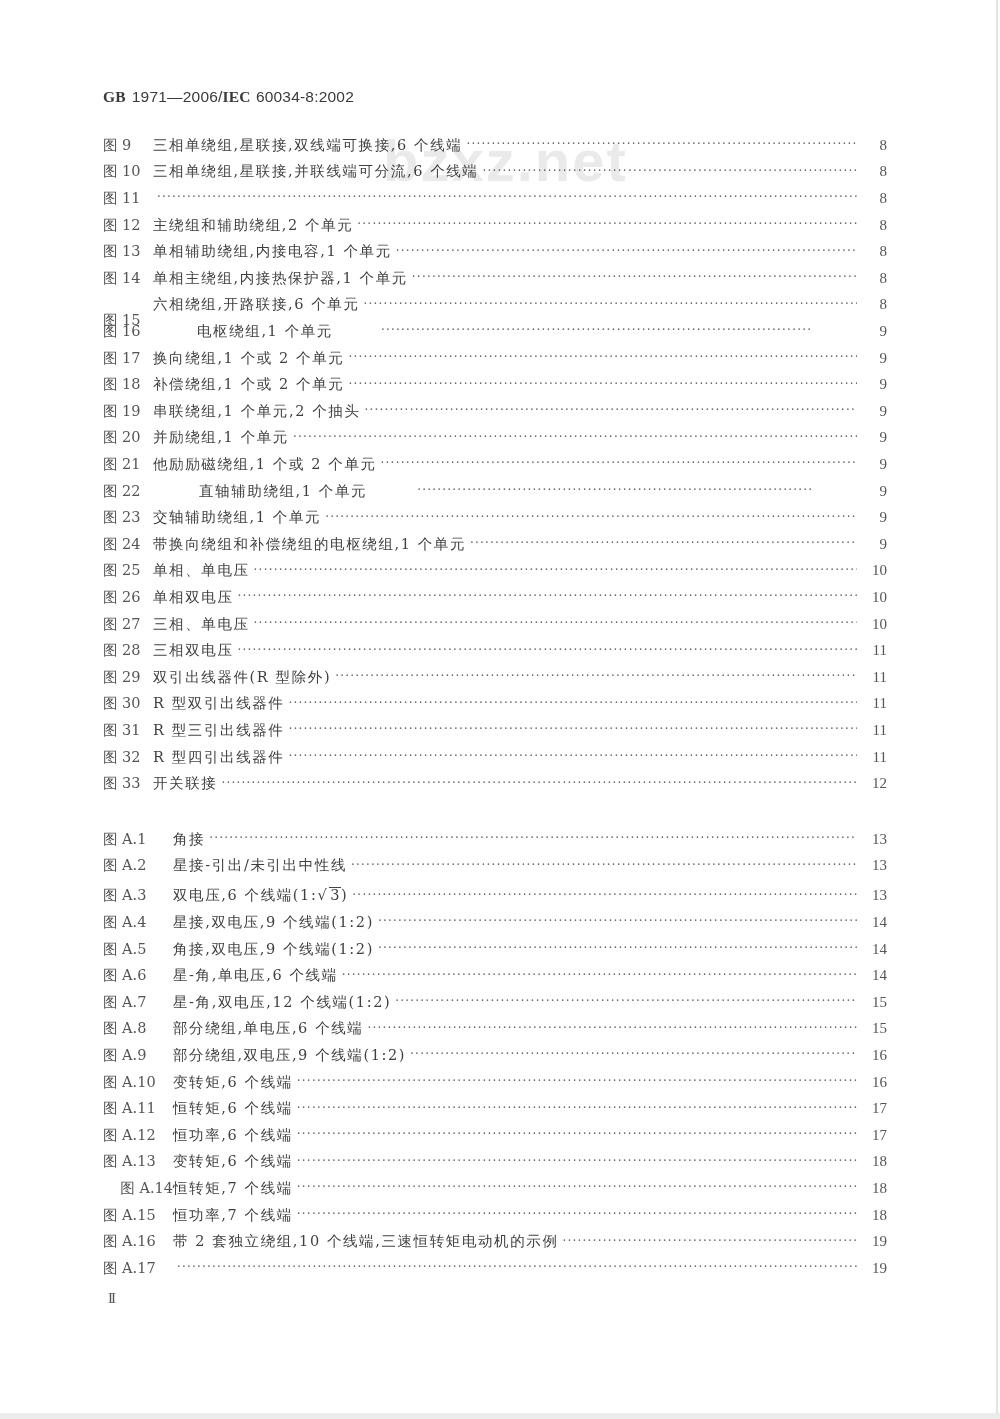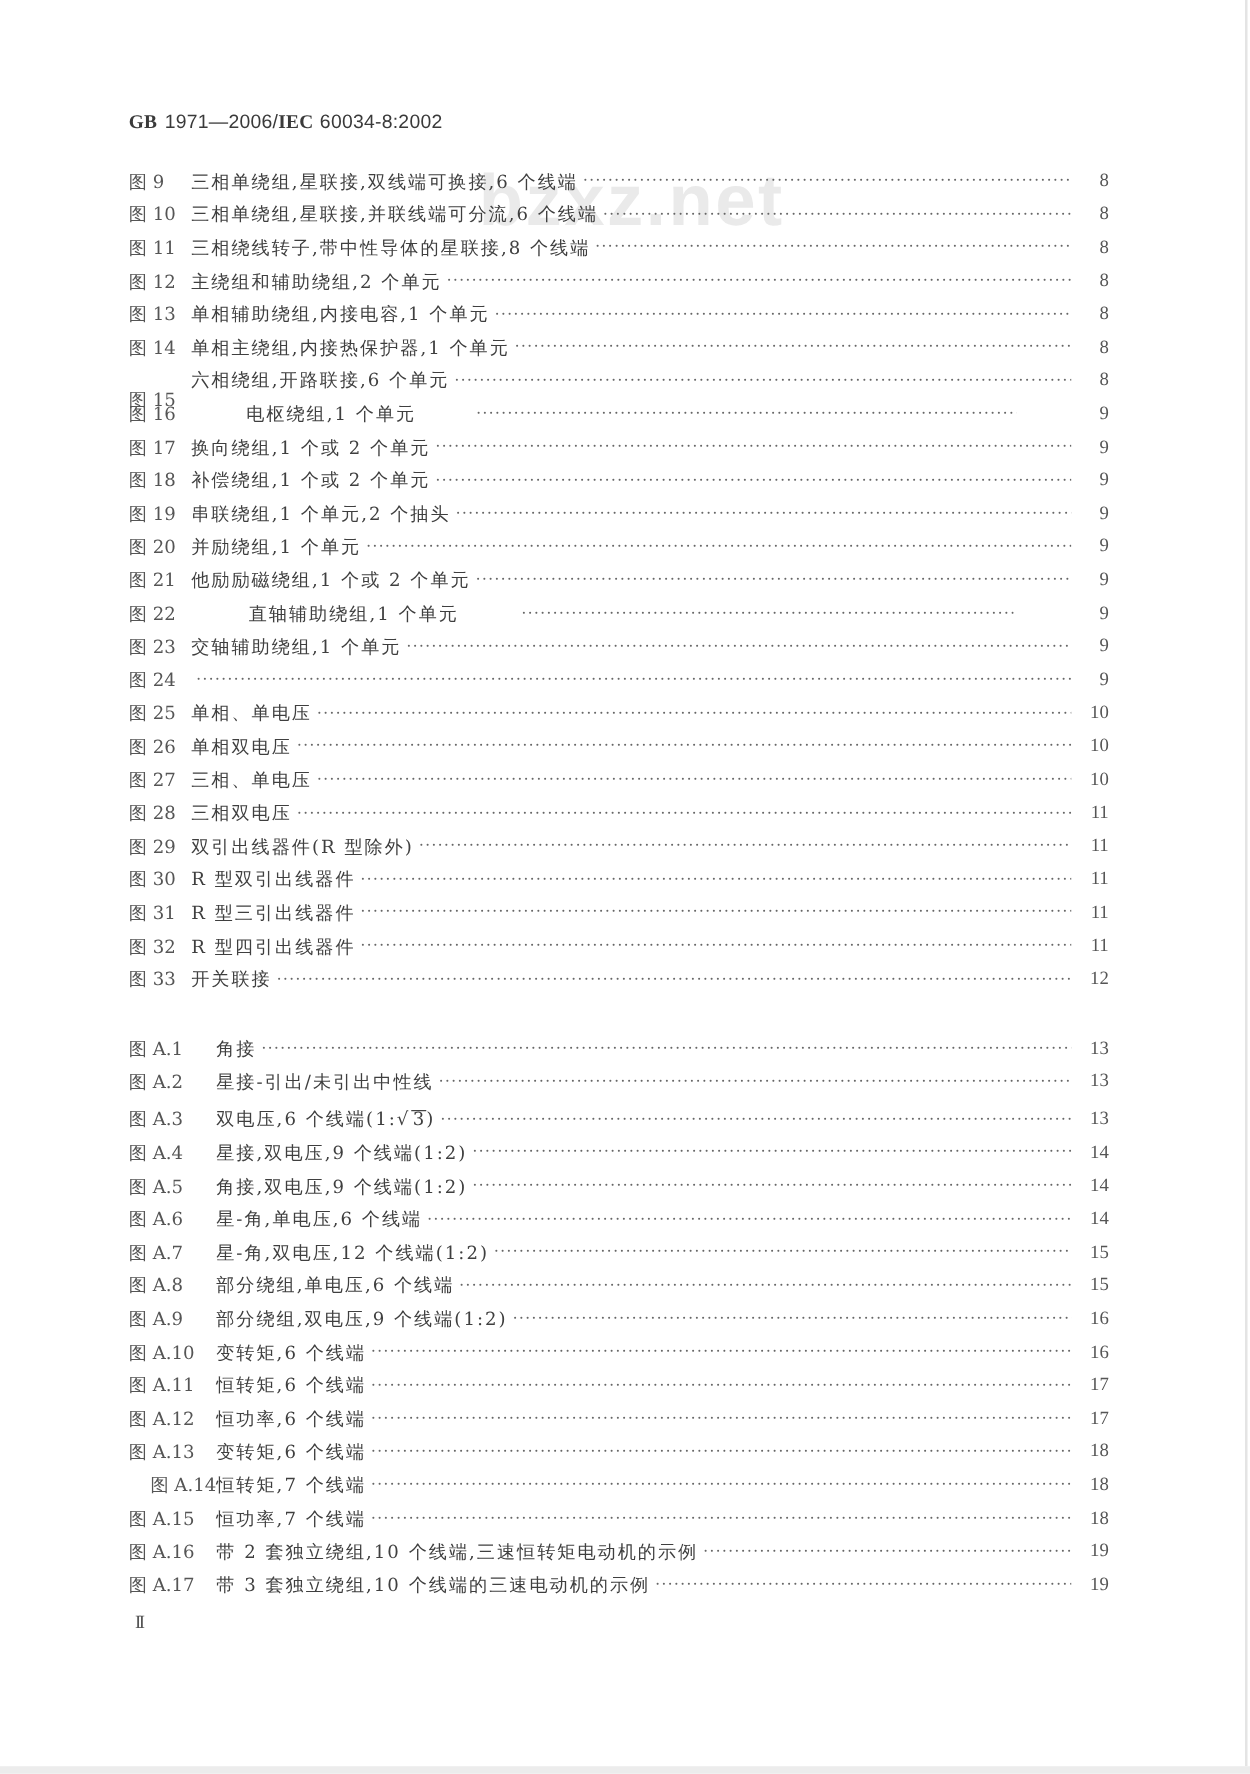--- a/index.html
+++ b/index.html
@@ -145,21 +145,20 @@
         <span class="toc-page">8</span>
       </div>
       <div class="toc-row" style="top: 26.6px;">
         <span class="toc-label" style="width: 50px;">图 10</span>
         <span class="toc-title">三相单绕组,星联接,并联线端可分流,6 个线端</span>
         <span class="toc-dots">········································································································································································································</span>
         <span class="toc-page">8</span>
       </div>
       <div class="toc-row" style="top: 53.2px; justify-content: center;">
         <span class="toc-label" style="width: 50px;">图 11</span>
-        <span class="toc-title">三相绕线转子,带中性导体的星联接,8 个线端</span>
         <span class="toc-dots">········································································································································································································</span>
         <span class="toc-page">8</span>
       </div>
       <div class="toc-row" style="top: 79.8px;">
         <span class="toc-label" style="width: 50px;">图 12</span>
         <span class="toc-title">主绕组和辅助绕组,2 个单元</span>
         <span class="toc-dots">········································································································································································································</span>
         <span class="toc-page">8</span>
       </div>
       <div class="toc-row" style="top: 106.4px;">
@@ -223,20 +222,21 @@
         <span class="toc-page">9</span>
       </div>
       <div class="toc-row" style="top: 372.4px;">
         <span class="toc-label" style="width: 50px;">图 23</span>
         <span class="toc-title">交轴辅助绕组,1 个单元</span>
         <span class="toc-dots">········································································································································································································</span>
         <span class="toc-page">9</span>
       </div>
       <div class="toc-row" style="top: 399px;">
         <span class="toc-label" style="width: 50px;">图 24</span>
+        <span class="toc-title">带换向绕组和补偿绕组的电枢绕组,1 个单元</span>
         <span class="toc-dots">········································································································································································································</span>
         <span class="toc-page">9</span>
       </div>
       <div class="toc-row" style="top: 425.6px;">
         <span class="toc-label" style="width: 50px;">图 25</span>
         <span class="toc-title">单相、单电压</span>
         <span class="toc-dots">········································································································································································································</span>
         <span class="toc-page">10</span>
       </div>
       <div class="toc-row" style="top: 452.2px;">
@@ -380,21 +380,20 @@
         <span class="toc-page">18</span>
       </div>
       <div class="toc-row" style="top: 402.4px;">
         <span class="toc-label" style="width: 70px;">图 A.16</span>
         <span class="toc-title">带 2 套独立绕组,10 个线端,三速恒转矩电动机的示例</span>
         <span class="toc-dots">········································································································································································································</span>
         <span class="toc-page">19</span>
       </div>
       <div class="toc-row" style="top: 429px;">
         <span class="toc-label" style="width: 70px;">图 A.17</span>
-        <span class="toc-title">带 3 套独立绕组,10 个线端的三速电动机的示例</span>
         <span class="toc-dots">········································································································································································································</span>
         <span class="toc-page">19</span>
       </div>
     </div>
 
   <div class="footer-roman">II</div>
 </div>
 <div class="page-bottom-shade"></div>
 
 </body></html>

